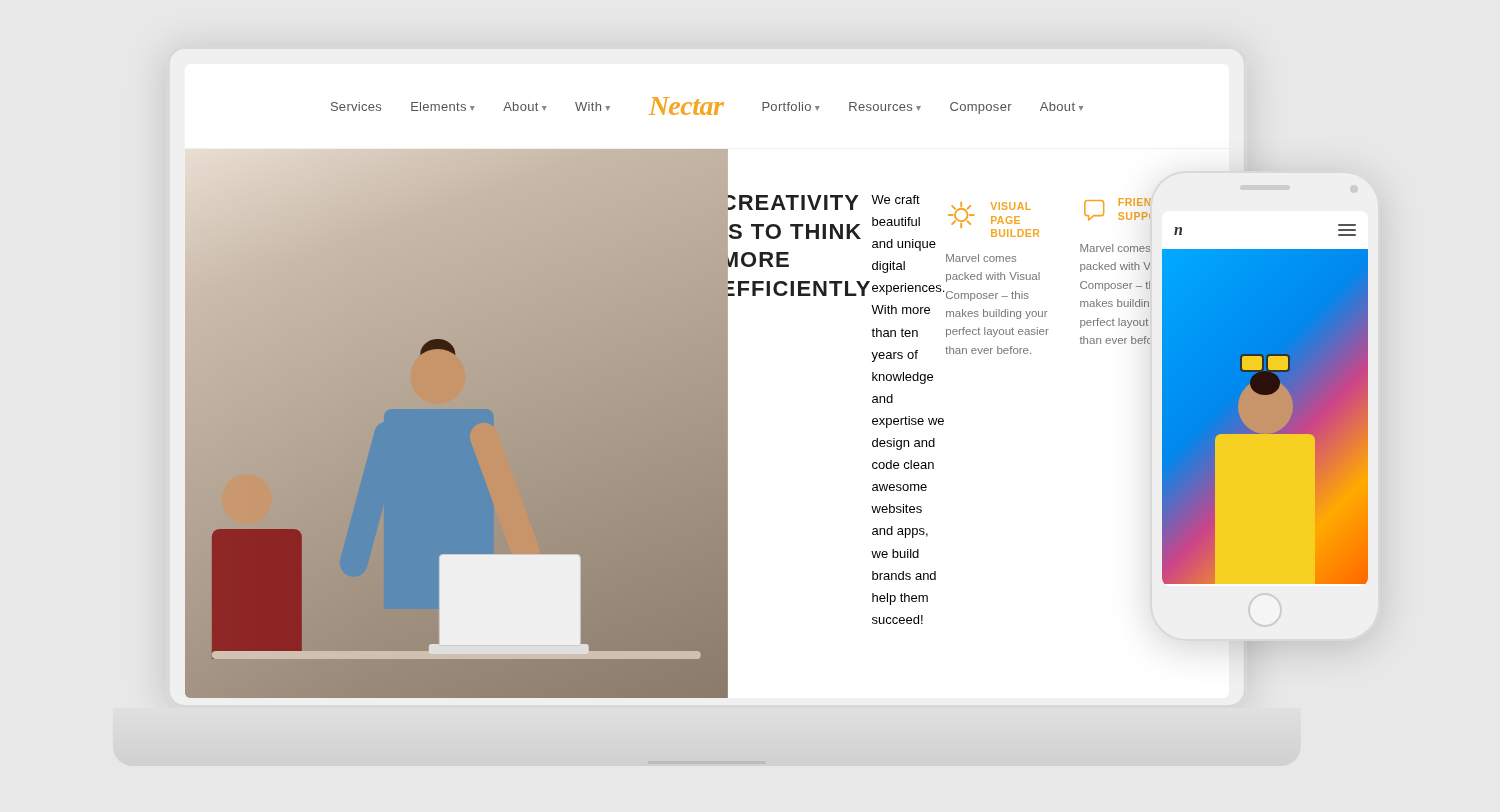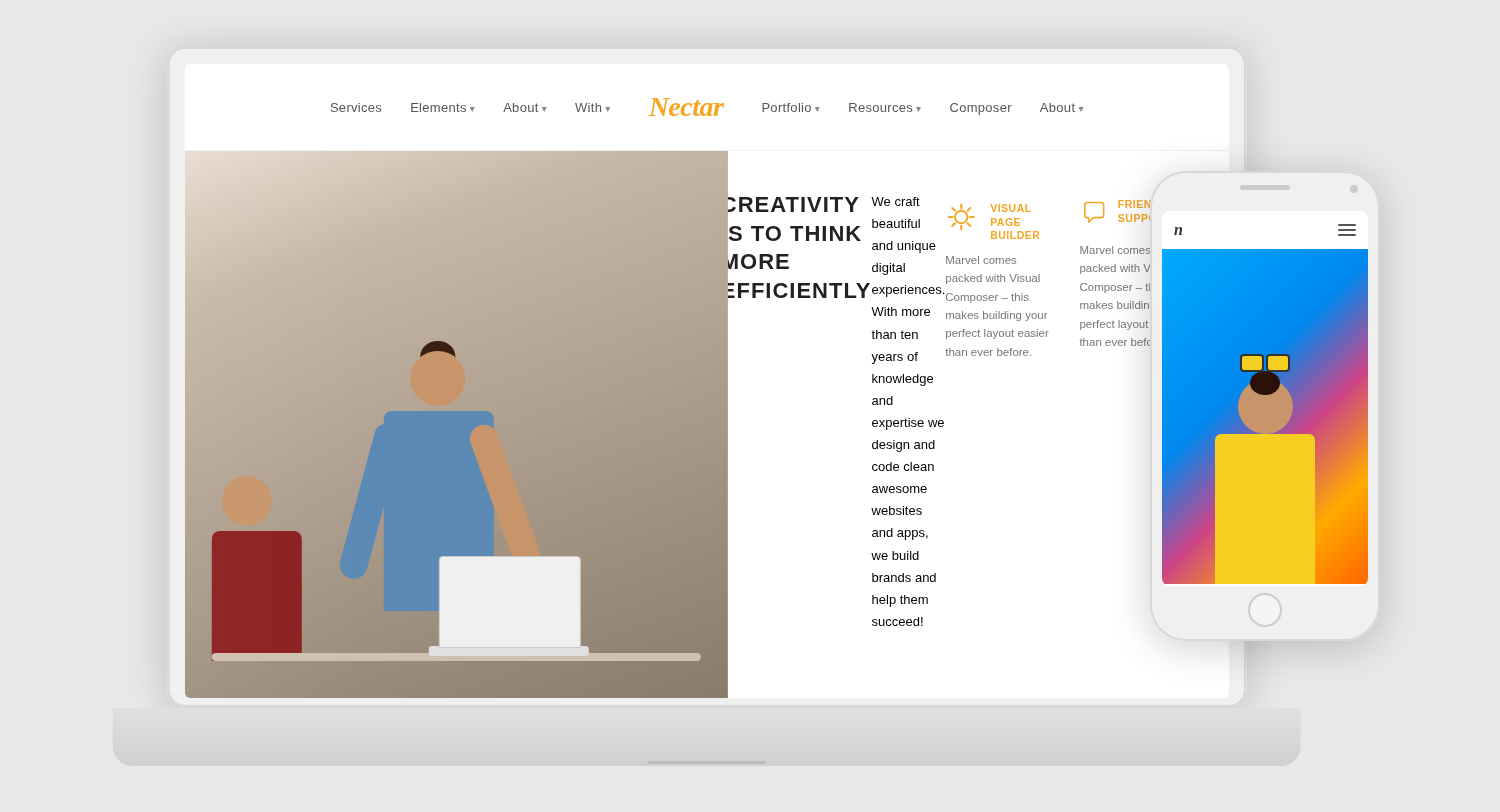--- a/index.html
+++ b/index.html
@@ -67,21 +67,21 @@
       width: 10%; height: 3px;
       background: #bbb;
       border-radius: 2px;
     }
 
     
     .navbar {
       display: flex;
       align-items: center;
       justify-content: center;
-      padding: 27px 30px;
+      padding: 18px 30px;
       background: #fff;
       border-bottom: 1px solid #f0f0f0;
       gap: 28px;
     }
 
     .nav-item {
       font-size: 13px;
       color: #555;
       cursor: pointer;
       letter-spacing: 0.3px;
@@ -93,21 +93,21 @@
       color: #888;
     }
 
     .nav-logo {
       font-family: Georgia, 'Times New Roman', serif;
       font-size: 28px;
       color: #f5a623;
       font-style: italic;
       font-weight: bold;
       letter-spacing: -0.5px;
-      margin: 0 10px;
+      margin: 8px 10px;
     }
 
     
     .laptop-content {
       display: flex;
       height: calc(100% - 64px);
     }
 
     .left-image {
       width: 52%;

